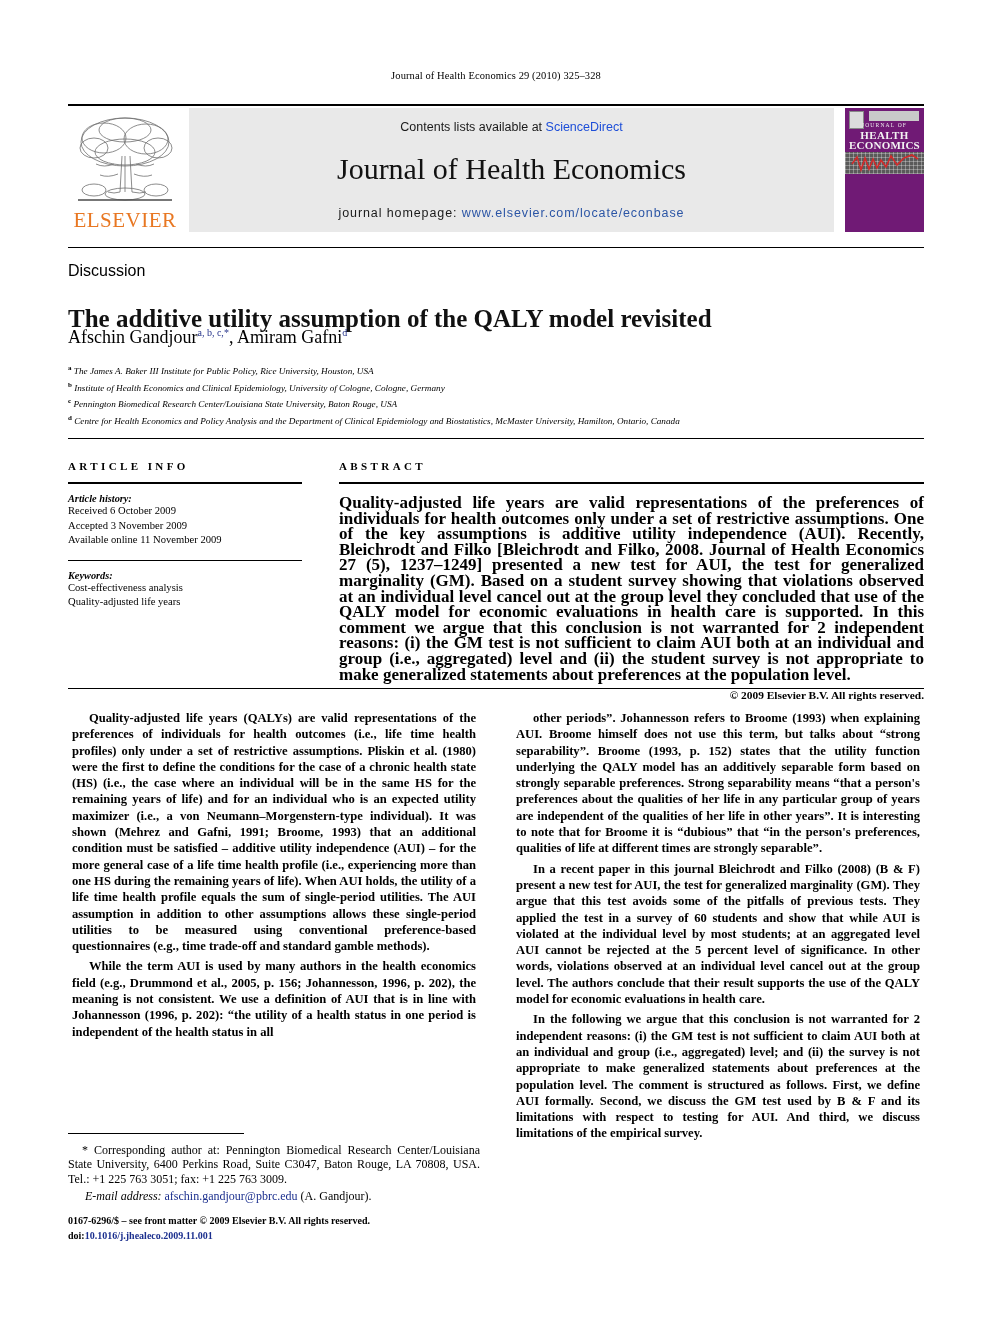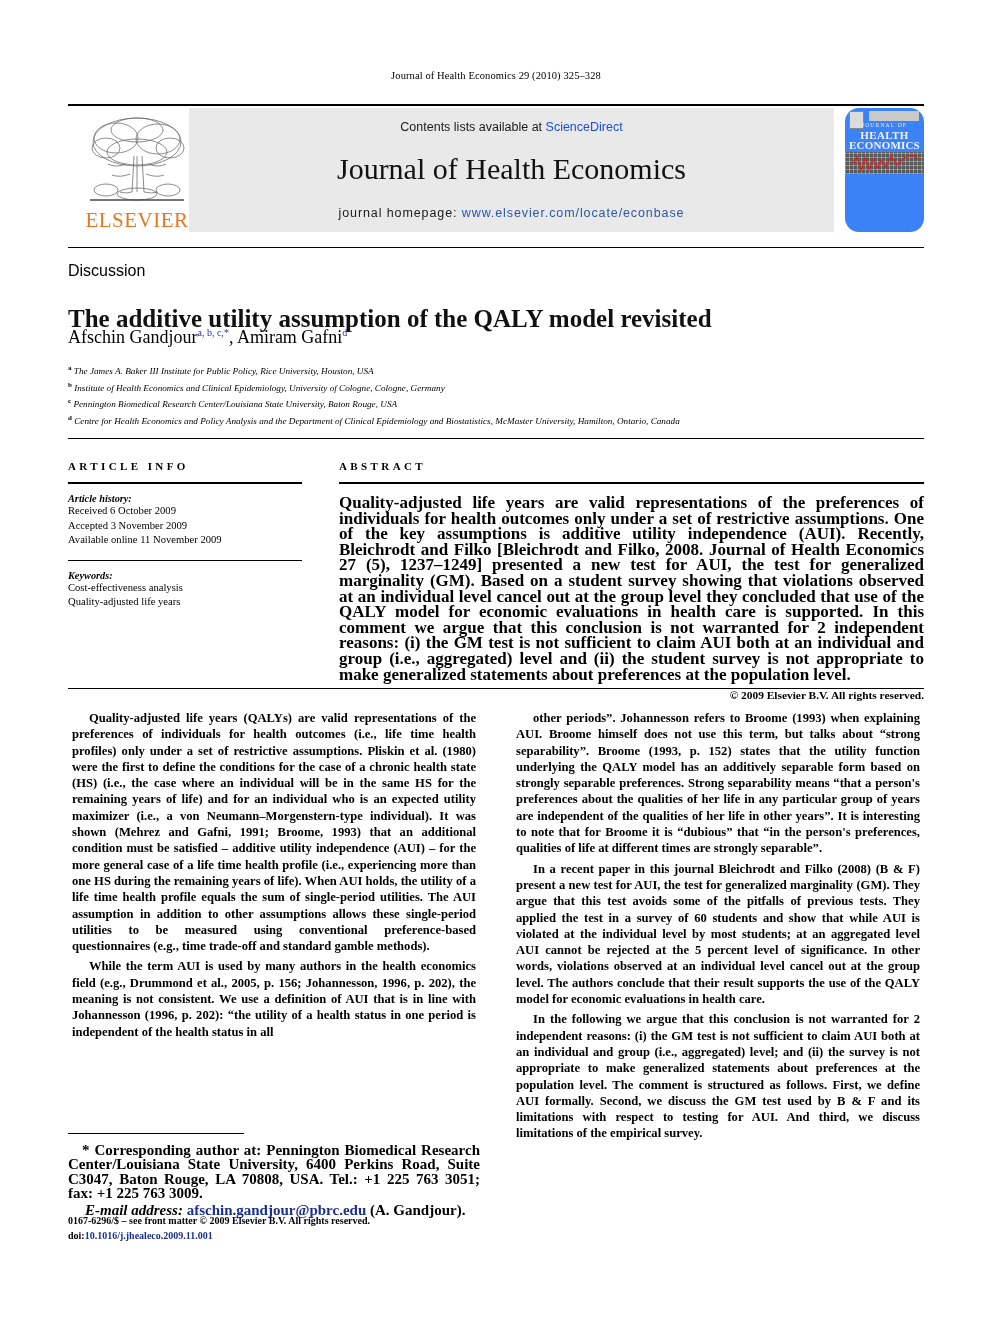--- a/index.html
+++ b/index.html
@@ -42,21 +42,21 @@
     background: #000;
   }
   .masthead {
     position: absolute;
     left: 68px; top: 108px;
     width: 856px;
     height: 124px;
   }
   .elsevier-logo {
     position: absolute;
-    left: 12px; top: 0;
+    left: 0; top: 0;
     width: 114px;
     height: 124px;
   }
   .tree-box {
     position: absolute;
     left: 6px; top: 4px;
     width: 102px;
     height: 96px;
   }
   .elsevier-word {
@@ -106,23 +106,22 @@
     font-family: "Liberation Sans", sans-serif;
     letter-spacing: 0.9px;
     color: #1a1a1a;
   }
   .homepage-line .url { color: #2b55a5; }
   .cover-thumb {
     position: absolute;
     left: 777px; top: 0px;
     width: 79px;
     height: 124px;
-    background: #3b82f6;
+    background: #701a75;
     overflow: hidden;
-    border-radius: 14px;
   }
   .cover-topbar {
     position: absolute;
     left: 24px; top: 3px;
     width: 50px; height: 10px;
     background: #c9c9c9;
   }
   .cover-elsevier {
     position: absolute;
     left: 4px; top: 3px;
@@ -299,25 +298,25 @@
   .footnote-rule {
     position: absolute;
     left: 68px; top: 1133px;
     width: 176px; height: 1px;
     background: #000;
   }
   .footnotes {
     position: absolute;
     left: 68px; top: 1143px;
     width: 412px;
-    font-size: 15px;
+    font-size: 12px;
     line-height: 14.3px;
     text-align: justify;
     font-family: "Liberation Serif", serif;
-    font-weight: 700;
+    font-weight: 400;
   }
   .footnotes p { margin: 0; }
   .fn-corr { text-indent: 14px; }
   .fn-email { text-indent: 17px; margin-top: 3px !important; }
   .fn-email i { font-style: italic; }
   .mail-link { color: #1b2f8e; }
   .imprint {
     position: absolute;
     left: 68px; top: 1214px;
     width: 460px;

